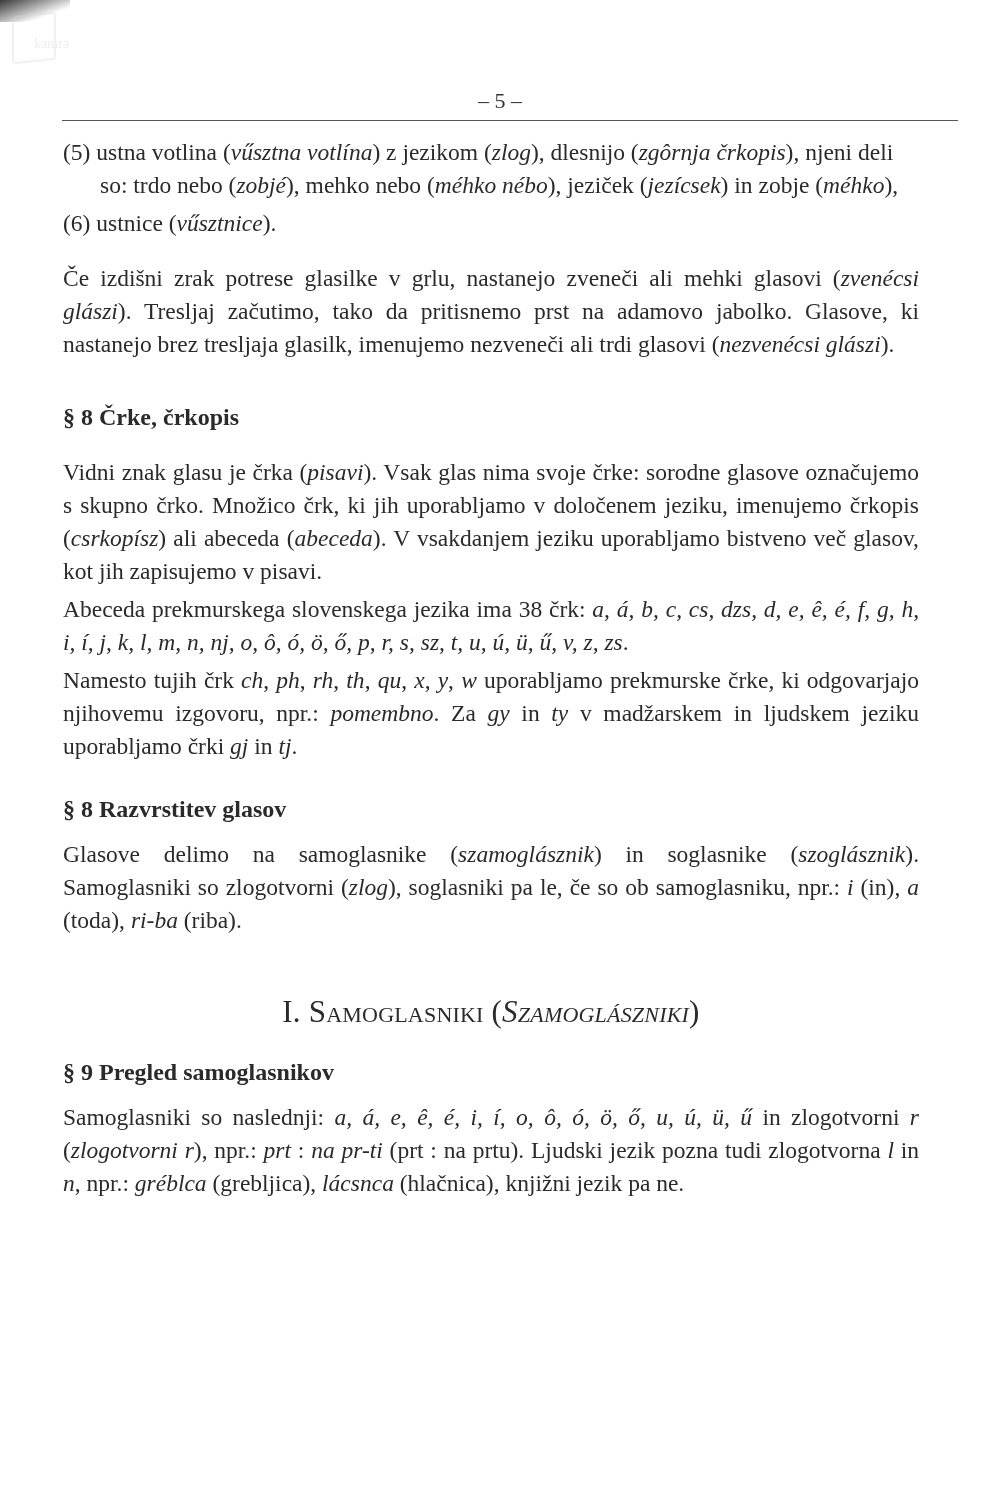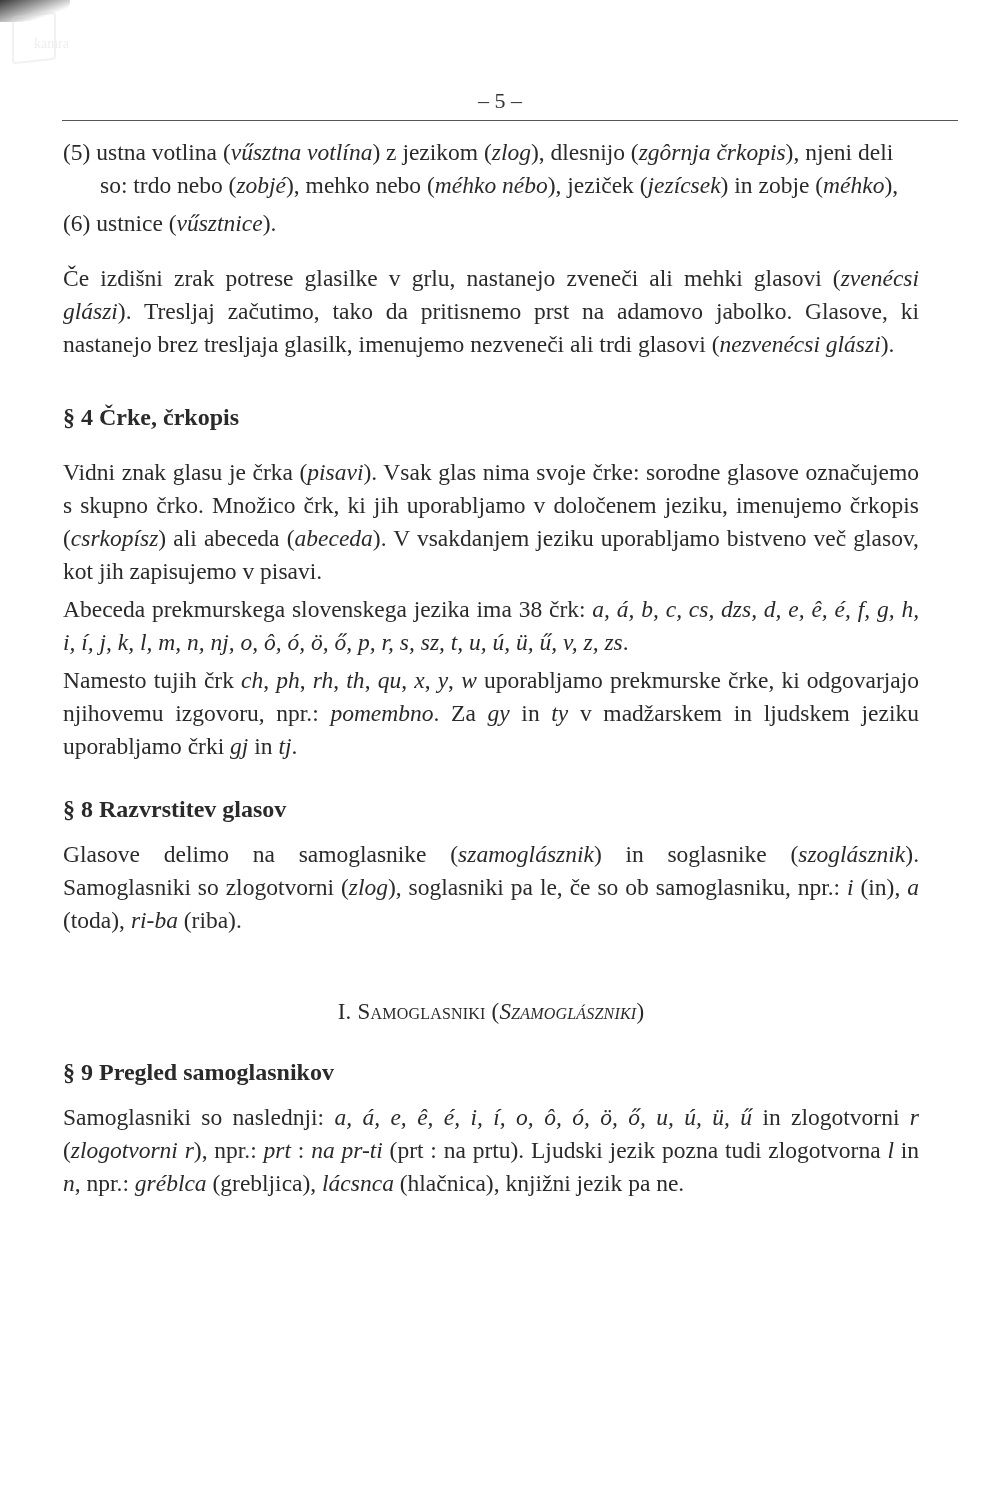--- a/index.html
+++ b/index.html
@@ -42,21 +42,21 @@
     p { margin: 0; text-align: justify; }
     i { }
     .enum { padding-left: 37px; text-indent: -37px; text-align: left; }
     .gap-s { height: 5px; }
     .gap-m { height: 22px; }
     .gap-l { height: 30px; }
     h2 {
       margin: 0; font-size: 24px; font-weight: bold; line-height: 33px;
     }
     .chapter {
-      text-align: center; font-size: 23px; line-height: 33px;
+      text-align: center; font-size: 31px; line-height: 33px;
       font-variant: small-caps; letter-spacing: 0.2px;
     }
   </style>
 </head>
 <body>
 
 <div class="corner-shadow"></div>
 <div class="watermark">
   <div class="box"></div>
   <span class="word">kamra</span>
@@ -69,21 +69,21 @@
   <p class="enum"><span>(5)</span> ustna votlina (<i>vűsztna votlína</i>) z jezikom (<i>zlog</i>), dlesnijo (<i>zgôrnja črkopis</i>), njeni deli so: trdo nebo (<i>zobjé</i>), mehko nebo (<i>méhko nébo</i>), jeziček (<i>jezícsek</i>) in zobje (<i>méhko</i>),</p>
   <div class="gap-s"></div>
   <p class="enum"><span>(6)</span> ustnice (<i>vűsztnice</i>).</p>
 
   <div class="gap-m"></div>
   <p>Če izdišni zrak potrese glasilke v grlu, nastanejo zveneči ali mehki glasovi (<i>zvenécsi glászi</i>). Tresljaj začutimo, tako da pritisnemo prst na adamovo jabolko. Glasove, ki nastanejo brez tresljaja glasilk, imenujemo nezveneči ali trdi glasovi (<i>nezvenécsi glászi</i>).</p>
   <div class="gap-s"></div>
   <div class="gap-s"></div>
 
   <div class="gap-l"></div>
-  <h2>§ 4 Črke, črkopis</h2>
+  <h2>§ 8 Črke, črkopis</h2>
   <div class="gap-m"></div>
   <p>Vidni znak glasu je črka (<i>pisavi</i>). Vsak glas nima svoje črke: sorodne glasove označujemo s skupno črko. Množico črk, ki jih uporabljamo v določenem jeziku, imenujemo črkopis (<i>csrkopísz</i>) ali abeceda (<i>abeceda</i>). V vsakdanjem jeziku uporabljamo bistveno več glasov, kot jih zapisujemo v pisavi.</p>
   <div class="gap-s"></div>
   <p>Abeceda prekmurskega slovenskega jezika ima 38 črk: <i>a, á, b, c, cs, dzs, d, e, ê, é, f, g, h, i, í, j, k, l, m, n, nj, o, ô, ó, ö, ő, p, r, s, sz, t, u, ú, ü, ű, v, z, zs</i>.</p>
   <div class="gap-s"></div>
   <p>Namesto tujih črk <i>ch</i>, <i>ph</i>, <i>rh</i>, <i>th</i>, <i>qu</i>, <i>x</i>, <i>y</i>, <i>w</i> uporabljamo prekmurske črke, ki odgovarjajo njihovemu izgovoru, npr.: <i>pomembno</i>. Za <i>gy</i> in <i>ty</i> v madžarskem in ljudskem jeziku uporabljamo črki <i>gj</i> in <i>tj</i>.</p>
 
   <div class="gap-l"></div>
   <h2>§ 8 Razvrstitev glasov</h2>
   <div class="gap-m" style="height:12px"></div>

